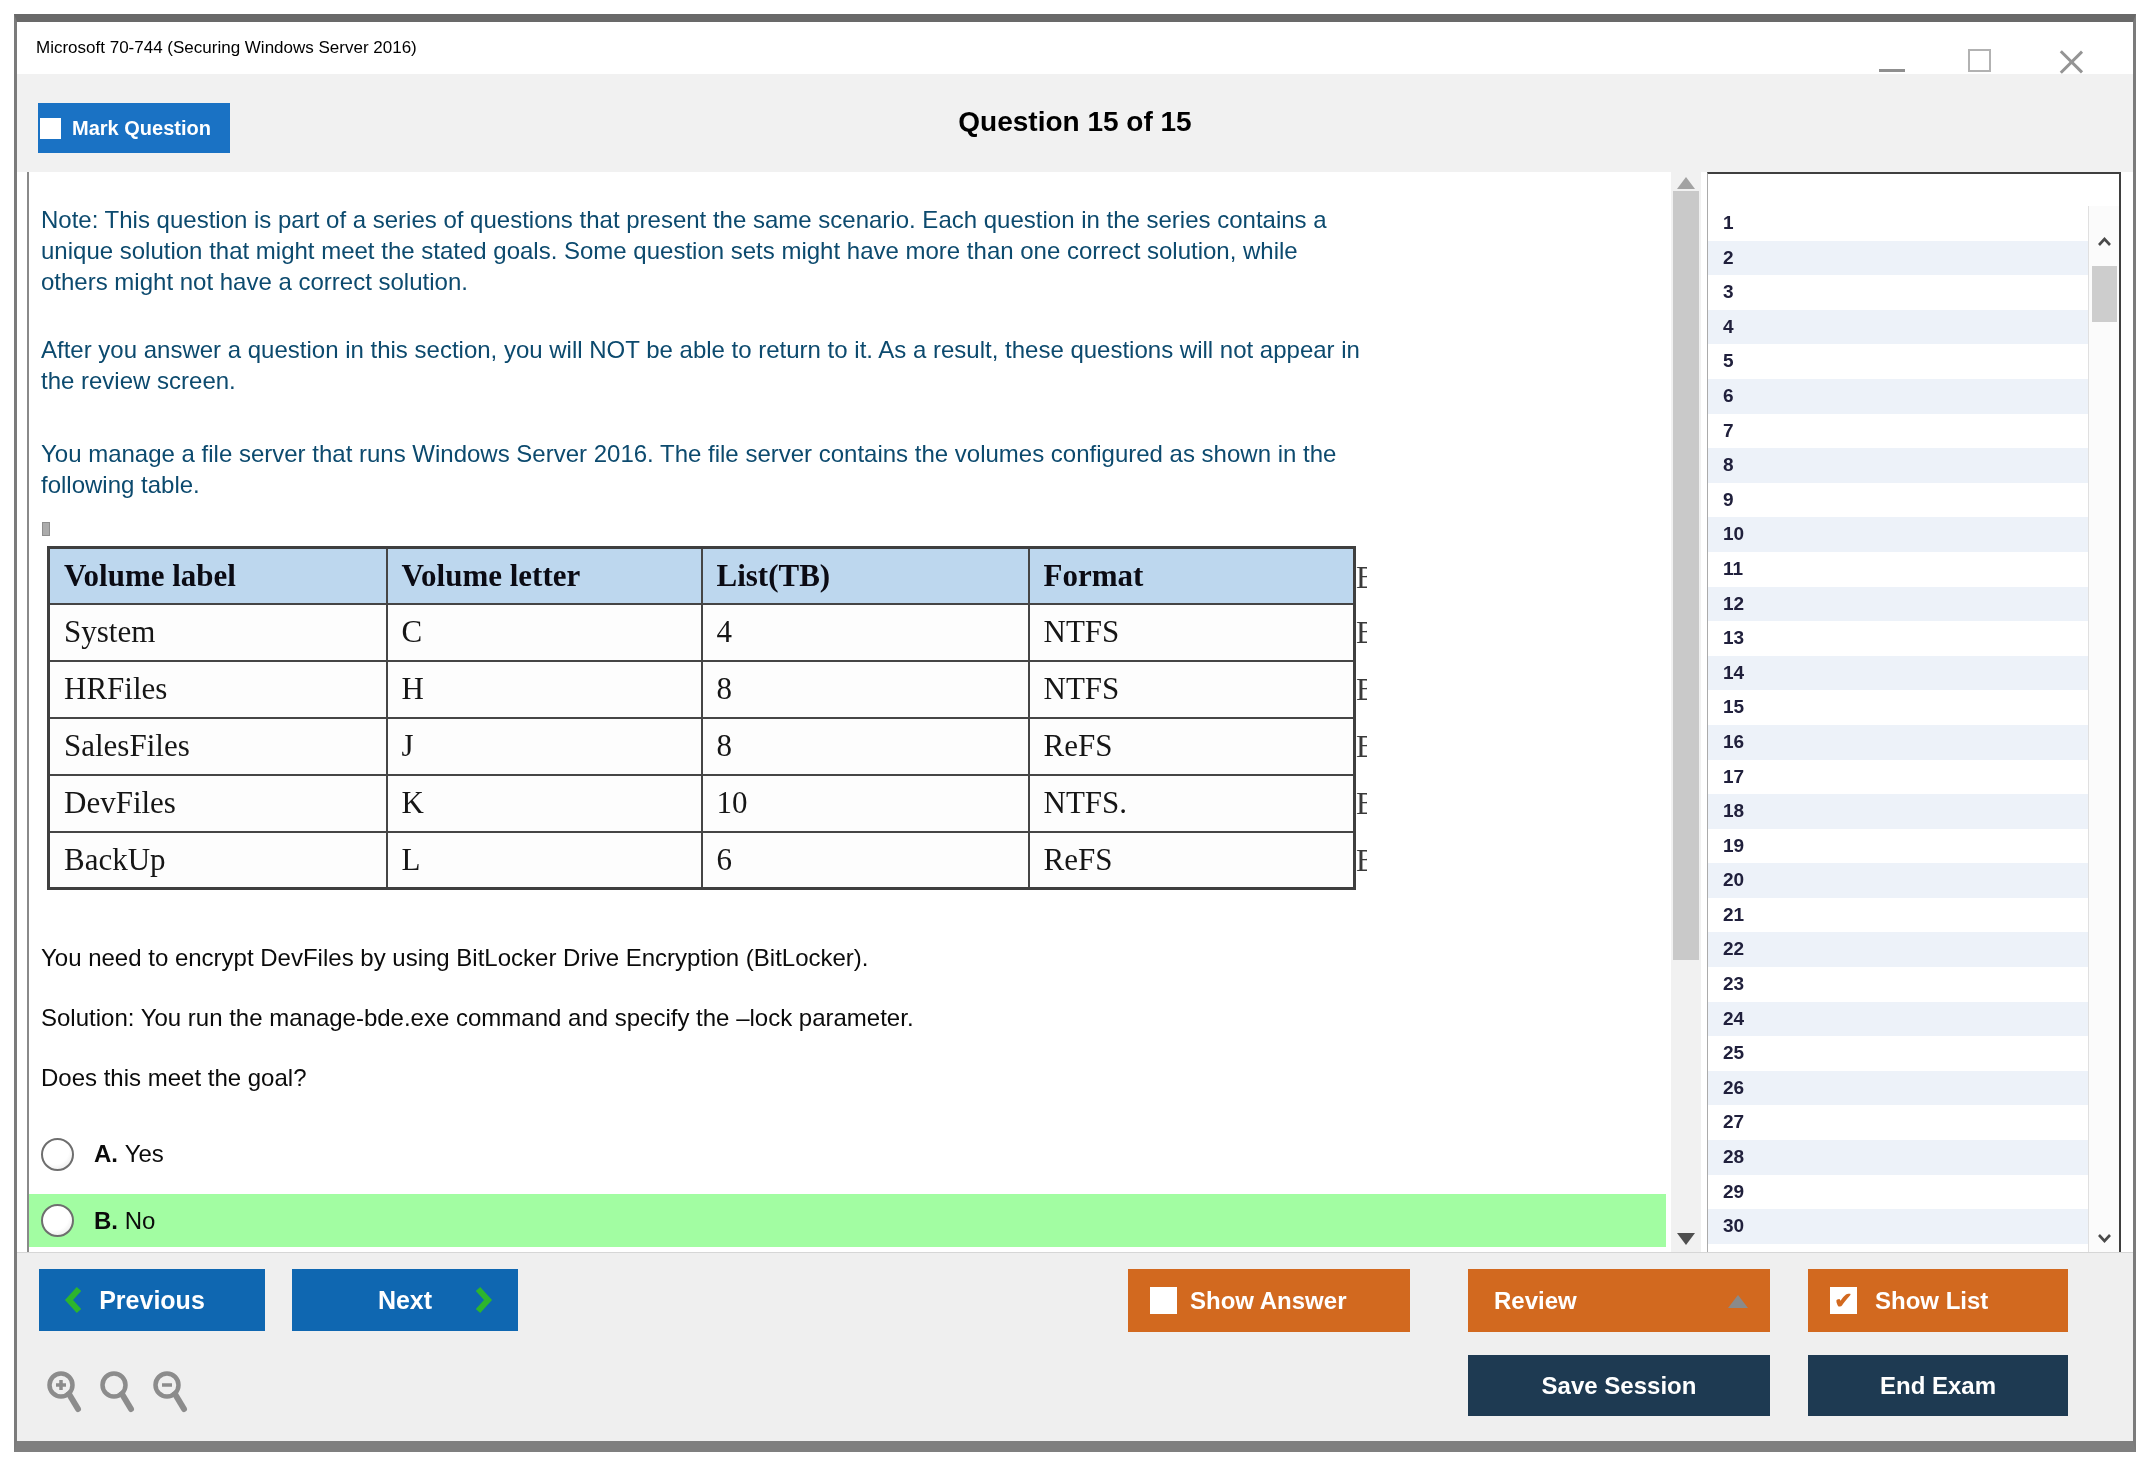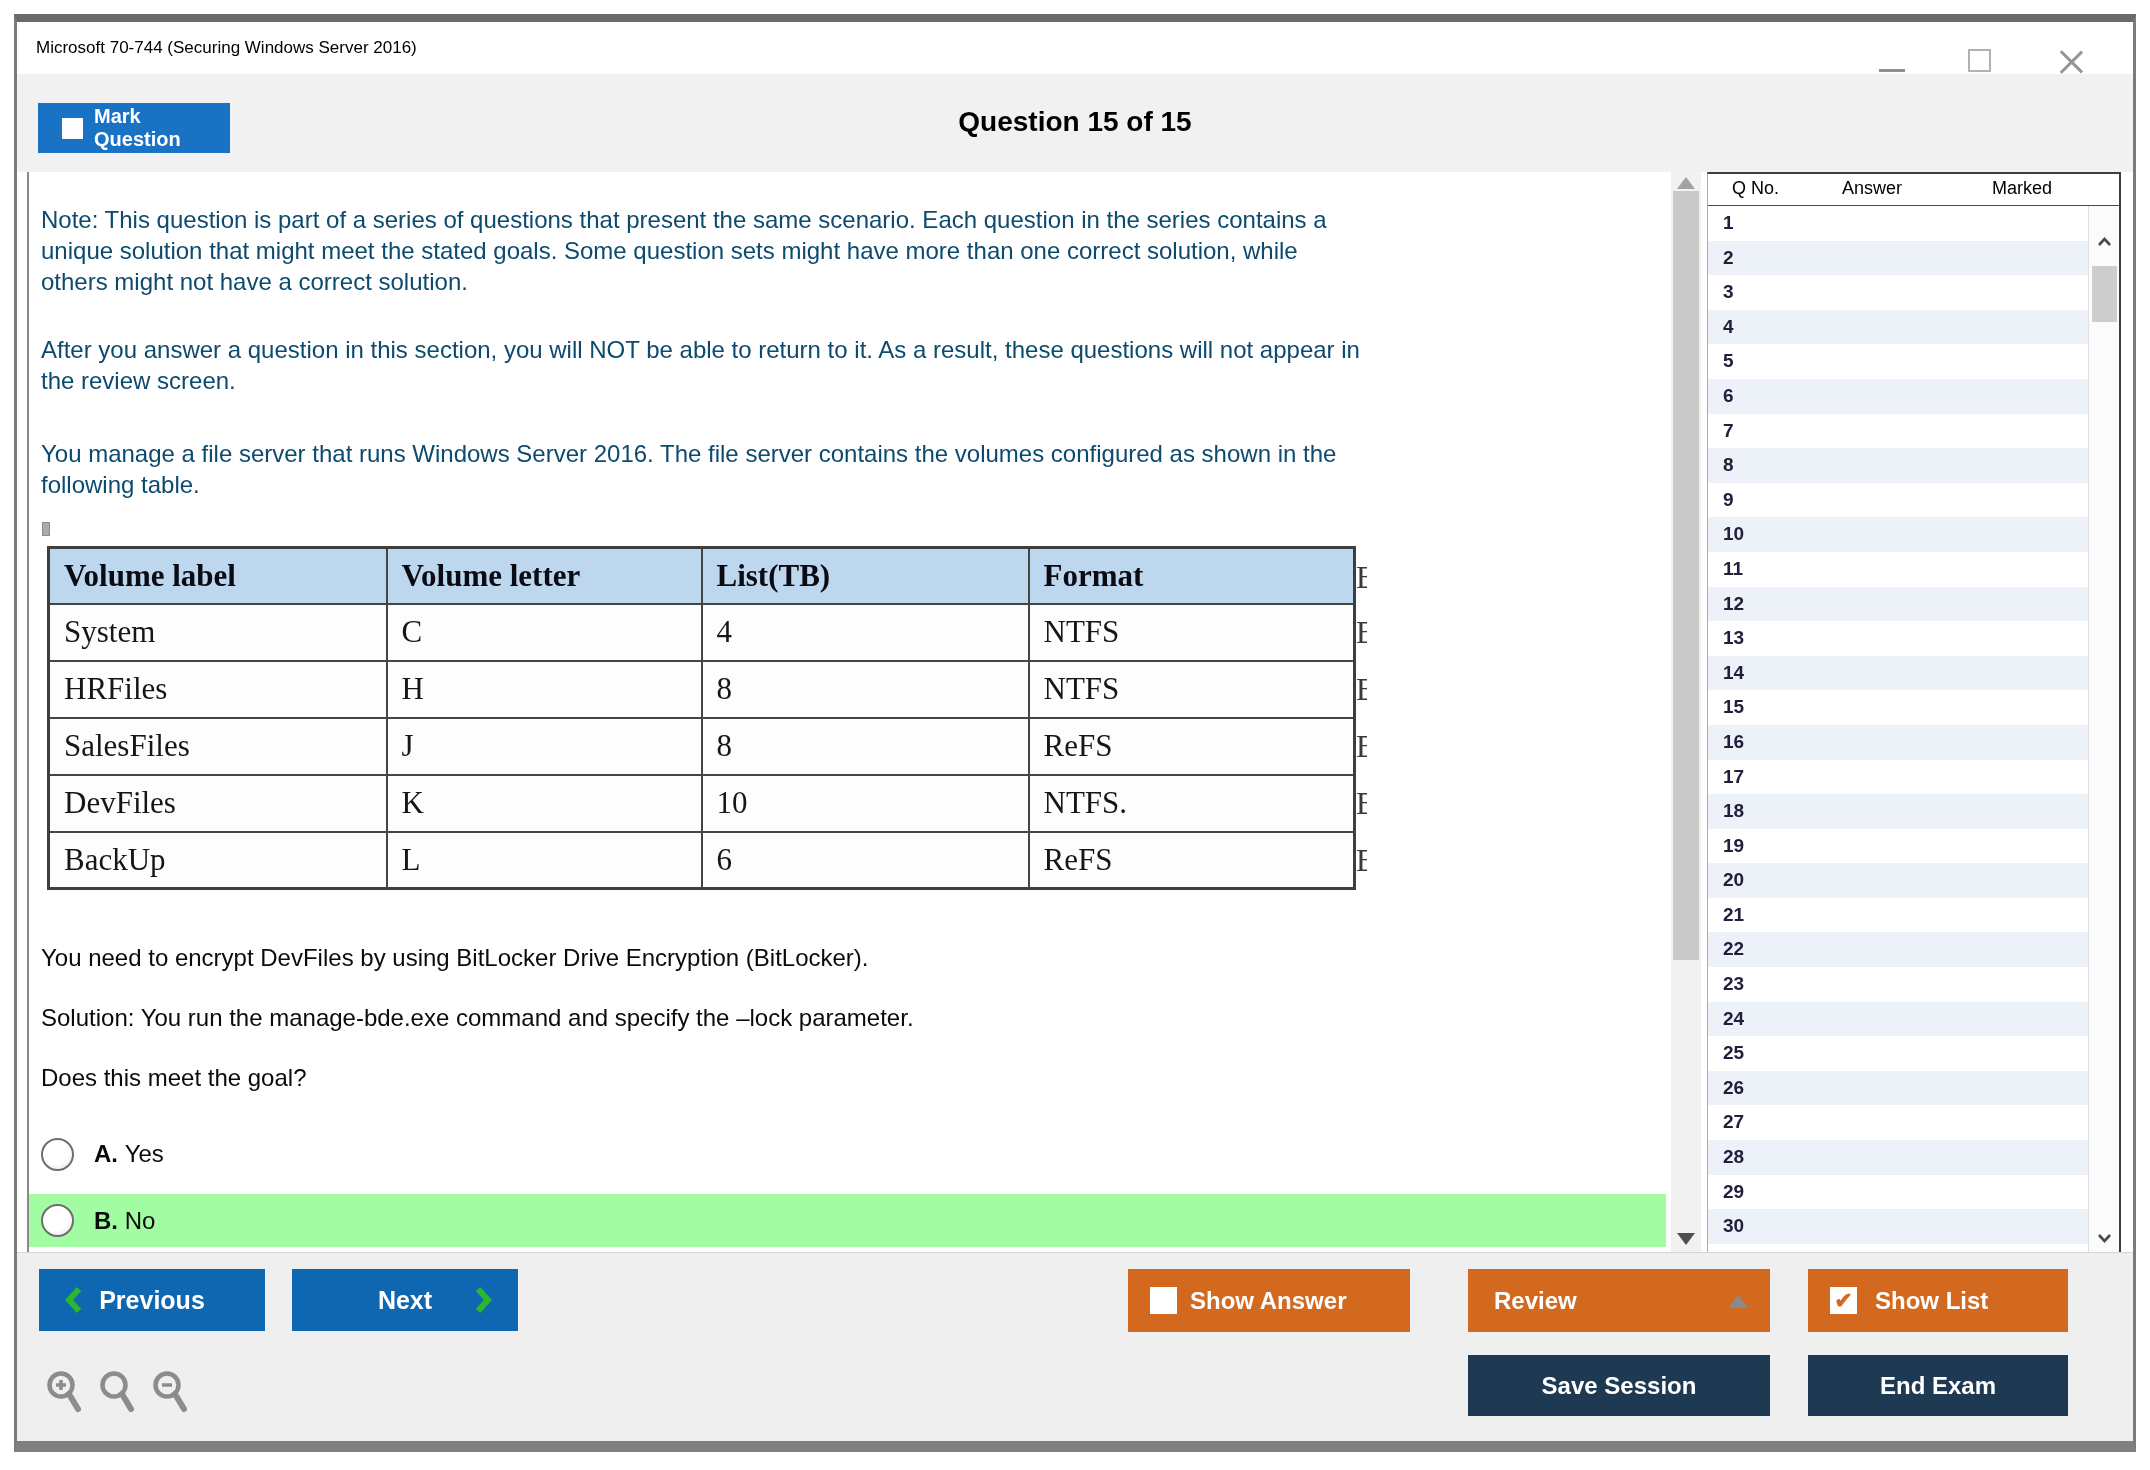--- a/index.html
+++ b/index.html
@@ -22,21 +22,21 @@
   .btn-max { left:1951px; top:27px; width:23px; height:23px; border:2px solid #b2b2b2; background:#fff; }
   .btn-close { left:2042px; top:26px; width:24px; height:24px; }
   .btn-close i { position:absolute; left:11px; top:-1px; width:2.5px; height:30px; background:#949494; }
   .btn-close i:first-child { transform:rotate(45deg); }
   .btn-close i:last-child  { transform:rotate(-45deg); }
 
   
   .headerband { position:relative; height:98px; background:#f1f1f1; }
   .mark-btn {
     position:absolute; left:21px; top:29px; width:192px; height:50px; background:#1a72c4;
-    display:flex; align-items:center; gap:11px; padding-left:24px; cursor:pointer;
+    display:flex; align-items:center; gap:11px; padding-left:2px; cursor:pointer;
   }
   .mark-box { width:21px; height:21px; background:#fff; flex:0 0 auto; }
   .mark-label { color:#fff; font-weight:bold; font-size:20px; }
   .q-counter { position:absolute; left:0; top:32px; width:100%; text-align:center; font-size:28px; font-weight:bold; color:#000; }
 
   
   .bodyrow { position:relative; height:1080px; background:#fff; }
 
   .content {
     position:absolute; left:10px; top:0; width:1644px; height:1080px;
@@ -250,25 +250,20 @@
         </div>
       </div>
 
       <div class="vscroll">
         <div class="tri-up"></div>
         <div class="vthumb"></div>
         <div class="tri-down"></div>
       </div>
 
       <div class="sidebar">
-        <div class="sb-header">
-          <span class="sb-col-qno">Q No.</span>
-          <span class="sb-col-answer">Answer</span>
-          <span class="sb-col-marked">Marked</span>
-        </div>
         <div class="sb-list">
           <div>
               <div class="sb-row">1</div>
               <div class="sb-row">2</div>
               <div class="sb-row">3</div>
               <div class="sb-row">4</div>
               <div class="sb-row">5</div>
               <div class="sb-row">6</div>
               <div class="sb-row">7</div>
               <div class="sb-row">8</div>

